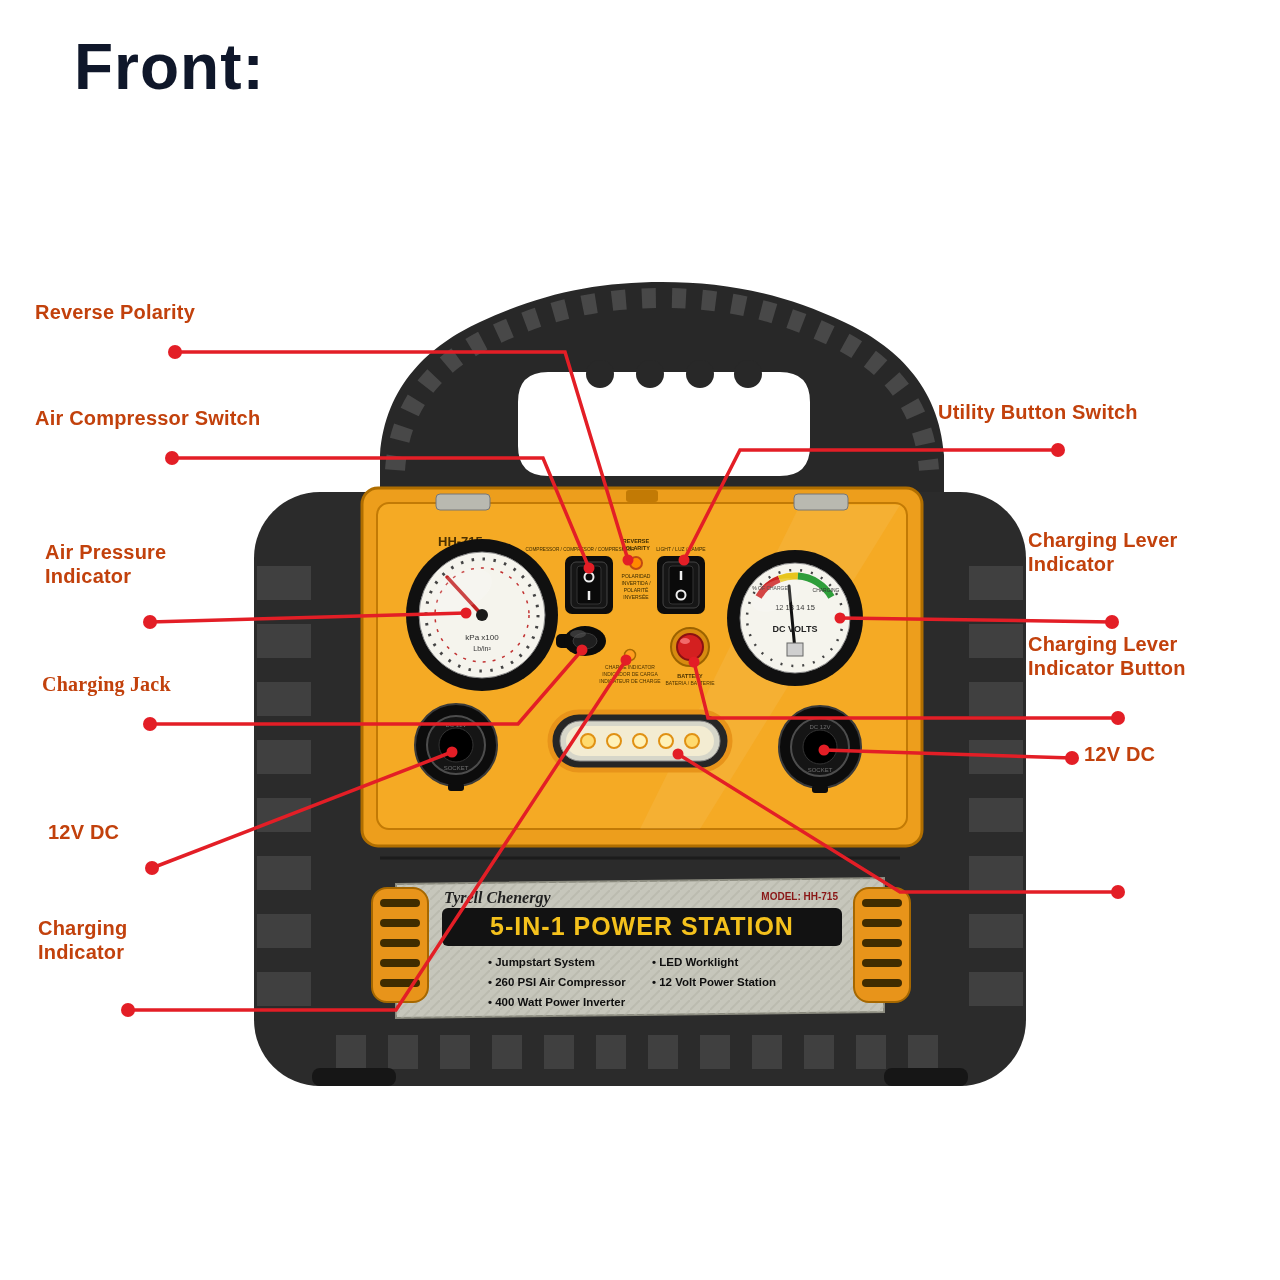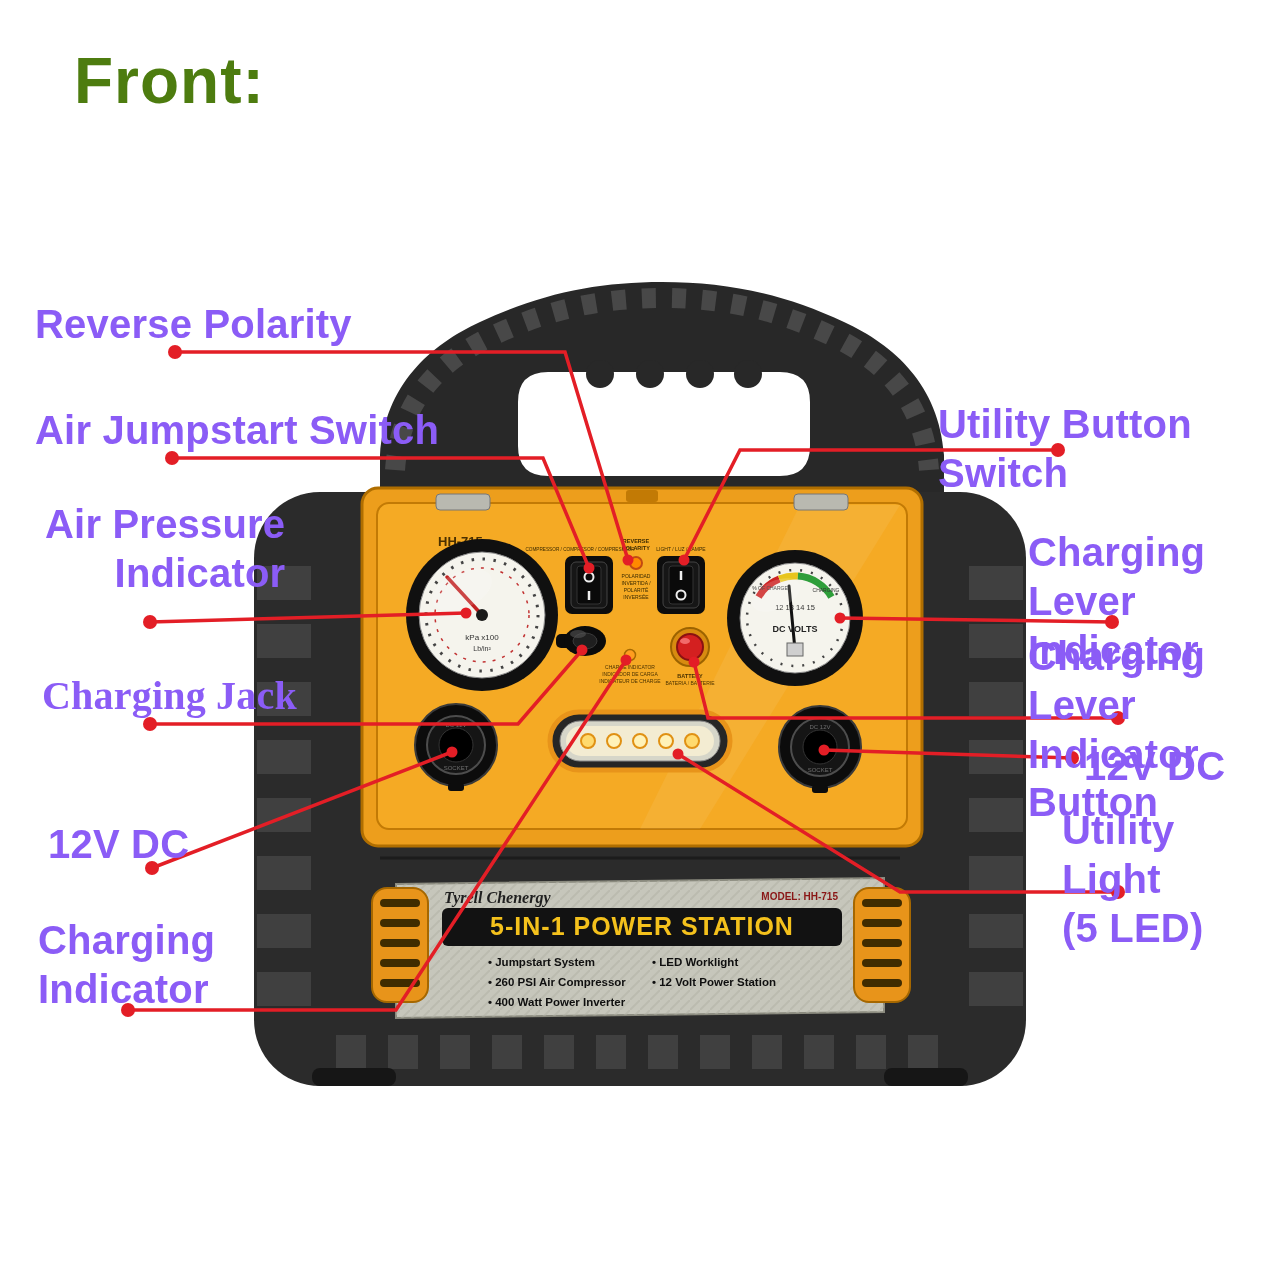--- a/index.html
+++ b/index.html
@@ -1,21 +1,21 @@
 <!DOCTYPE html>
 <html><head>
 <meta charset="utf-8">
 <style>
   html,body{margin:0;padding:0;background:#fff;}
   .canvas{position:relative;width:1280px;height:1280px;background:#ffffff;overflow:hidden;
           font-family:"Liberation Sans", sans-serif;}
   .scene{position:absolute;left:0;top:0;width:1280px;height:1280px;}
-  .front-title{position:absolute;left:74px;top:44px;font-size:64px;font-weight:800;
-               color:#4d7c0f;letter-spacing:1px;}
-  .callout-label{position:absolute;font-weight:700;font-size:40px;color:#8b5cf6;
+  .front-title{position:absolute;left:74px;top:30px;font-size:64px;font-weight:800;
+               color:#0f172a;letter-spacing:1px;}
+  .callout-label{position:absolute;font-weight:700;font-size:20px;color:#c2410c;
                  line-height:1.22;white-space:pre-line;letter-spacing:.2px;}
 </style>
 </head>
 <body>
 
 <div class="canvas">
 
   <svg class="scene" viewBox="0 0 1280 1280">
     <defs>
       <pattern id="plate" width="10" height="10" patternUnits="userSpaceOnUse">
@@ -237,30 +237,28 @@
       <circle cx="1072" cy="758" r="7"></circle>
         <circle cx="824" cy="750" r="5.5"></circle>
       <circle cx="1118" cy="892" r="7"></circle>
         <circle cx="678" cy="754" r="5.5"></circle>
     </g>
   </svg>
 
   <div class="front-title">Front:</div>
 
   <div class="callout-label" style="left:35px;top:300px;">Reverse Polarity</div>
-  <div class="callout-label" style="left:35px;top:406px;">Air Jumpstart Switch</div>
-  <div class="callout-label" style="left:45px;top:500px;text-align:right;">Air Pressure
+  <div class="callout-label" style="left:35px;top:406px;">Air Compressor Switch</div>
+  <div class="callout-label" style="left:45px;top:540px;">Air Pressure
 Indicator</div>
   <div class="callout-label" style="left:42px;top:672px;font-family:Liberation Serif, serif;">Charging Jack</div>
   <div class="callout-label" style="left:48px;top:820px;">12V  DC</div>
   <div class="callout-label" style="left:38px;top:916px;">Charging
 Indicator</div>
 
   <div class="callout-label" style="left:938px;top:400px;">Utility Button Switch</div>
   <div class="callout-label" style="left:1028px;top:528px;">Charging Lever
 Indicator</div>
   <div class="callout-label" style="left:1028px;top:632px;">Charging Lever
 Indicator Button</div>
   <div class="callout-label" style="left:1084px;top:742px;">12V DC</div>
-  <div class="callout-label" style="left:1062px;top:806px;">Utility Light
-(5 LED)</div>
 
 </div>
 
 </body></html>

